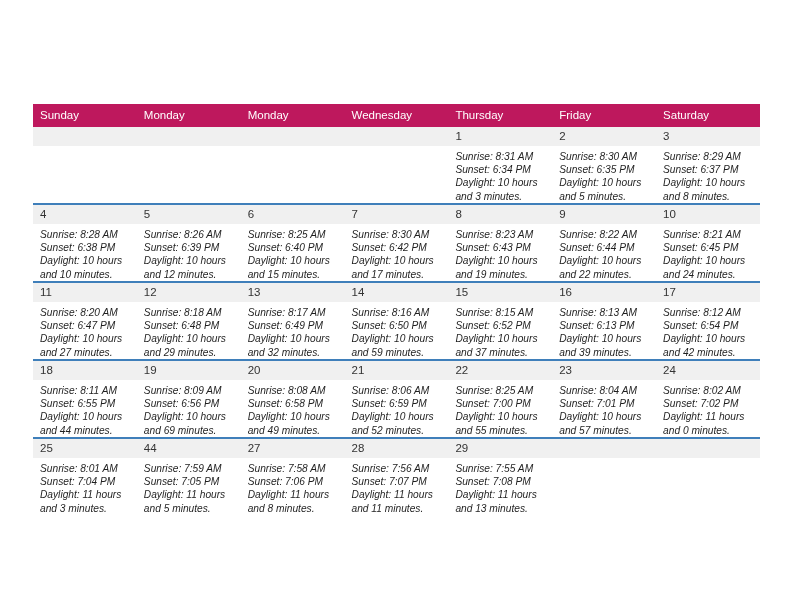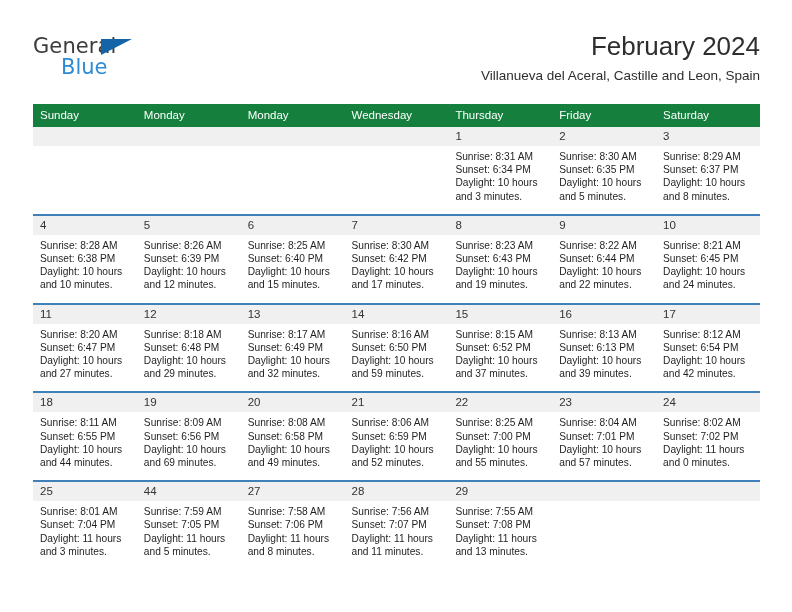--- a/index.html
+++ b/index.html
@@ -95,21 +95,21 @@
   .cal {
     position: absolute;
     left: 33px;
     top: 104px;
     width: 727px;
     border-collapse: collapse;
     table-layout: fixed;
   }
 
   .cal th {
-    background: #15803d;
+    background: #be185d;
     color: #ffffff;
     font-size: 11.5px;
     font-weight: normal;
     text-align: left;
     padding: 5px 0 5px 7px;
     height: 13px;
     line-height: 13px;
   }
 
   .cal td {
@@ -128,51 +128,38 @@
     line-height: 19px;
     padding-left: 7px;
     font-size: 11.5px;
     color: #333333;
   }
   .daynum.empty {
     color: transparent;
   }
 
   .info {
-    padding: 4px 6px 11px 7px;
+    padding: 4px 6px 0 7px;
     font-size: 10.2px;
     line-height: 13.2px;
     color: #1f1f1f;
+    font-style: italic;
   }
   .info div {
     white-space: nowrap;
   }
   .info .dl {
     white-space: normal;
   }
 </style>
 </head>
 <body>
 
 <div class="page">
 
-  <div class="top">
-
-    <div class="brand">
-      <span class="brand-general">General</span>
-      <span class="brand-tri"></span>
-      <span class="brand-blue">Blue</span>
-    </div>
-
-    <div class="titles">
-      <div class="cal-title">February 2024</div>
-      <div class="cal-subtitle">Villanueva del Aceral, Castille and Leon, Spain</div>
-    </div>
-
-  </div>
 
   <table class="cal">
     <thead>
       <tr id="weekday-row">
           <th>Sunday</th>
           <th>Monday</th>
           <th>Monday</th>
           <th>Wednesday</th>
           <th>Thursday</th>
           <th>Friday</th>

